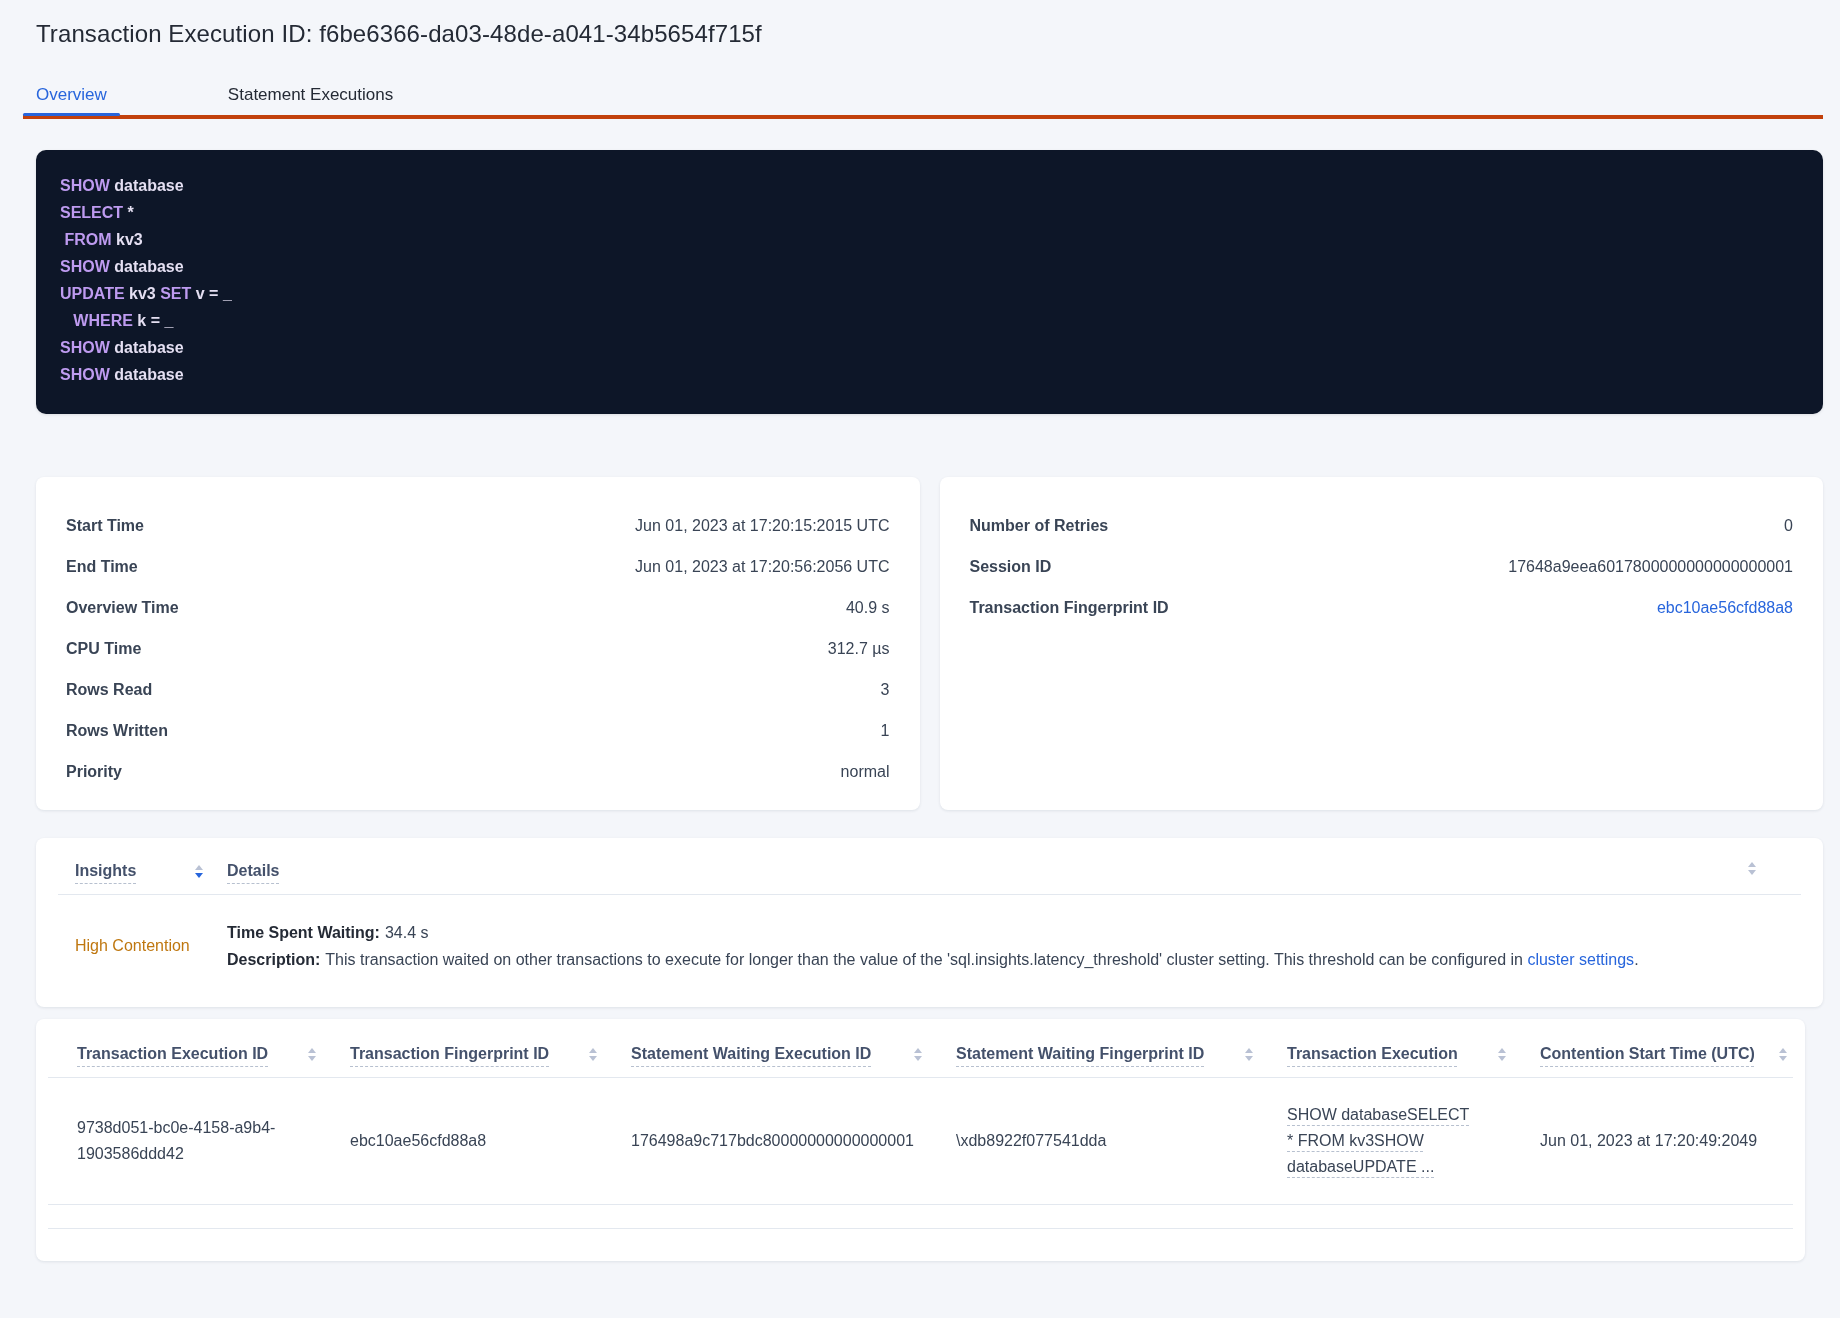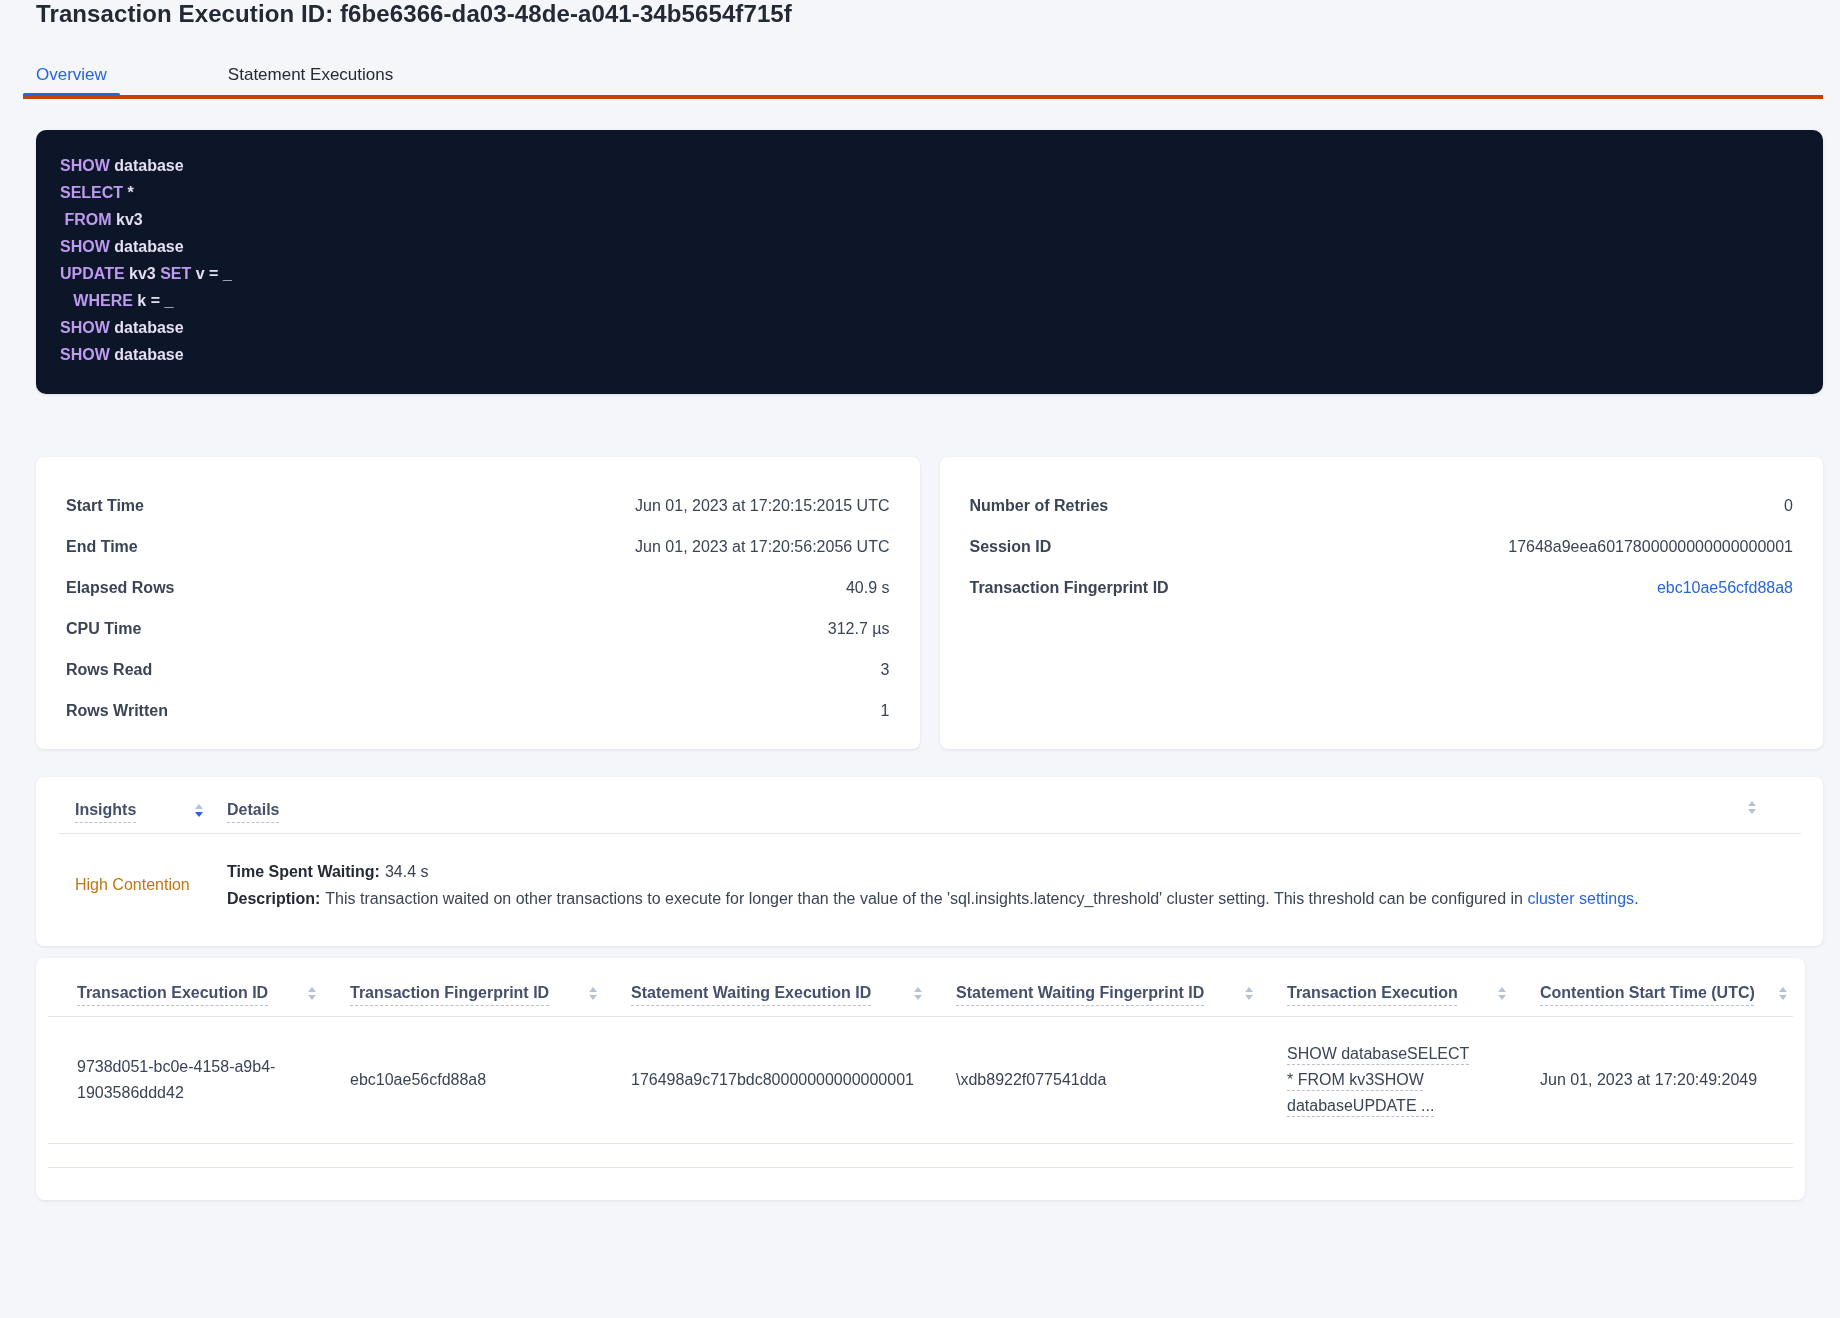--- a/index.html
+++ b/index.html
@@ -6,21 +6,21 @@
     --accent:#2765dc; --warning:#bf770f;
     --code-bg:#0d1628; --code-kw:#be9bf0; --code-text:#e4dff2;
     --divider:#e3e8ef; --dash:#b7c0cf; --head:#44516b; --body:#394455; --dark:#242a35;
   }
   *{box-sizing:border-box}
   html,body{margin:0;padding:0}
   body{width:1840px;height:1318px;overflow:hidden;background:#f4f6fa;
        font-family:"Liberation Sans",sans-serif;color:var(--body)}
   .page{width:100%;height:100%;padding:0 17px 0 36px}
 
-  h1{font-size:24px;font-weight:700;color:var(--dark);margin:0;letter-spacing:.1px}
+  h1{font-size:24px;font-weight:400;color:var(--dark);margin:0;padding-top:20px;letter-spacing:.1px}
 
   .tabbar{display:flex;align-items:stretch;height:44px;margin-top:27px;margin-left:-13px;
           border-bottom:4px solid #c2410c}
   .tab{font-size:17px;color:var(--dark);padding:0 13px;margin-right:95px;display:flex;
        align-items:center;position:relative;cursor:pointer;white-space:nowrap}
   .tab.active{color:var(--accent)}
   .tab.active::after{content:"";position:absolute;left:0;right:0;bottom:-1px;height:3px;
        background:var(--accent);border-radius:2px}
 
   .codebox{margin-top:31px;background:var(--code-bg);border-radius:10px;
@@ -99,34 +99,38 @@
     <section class="card" id="stats-left">
         <div class="stat-row">
           <span class="stat-label">Start Time</span>
           <span class="stat-value">Jun 01, 2023 at 17:20:15:2015 UTC</span>
         </div>
         <div class="stat-row">
           <span class="stat-label">End Time</span>
           <span class="stat-value">Jun 01, 2023 at 17:20:56:2056 UTC</span>
         </div>
         <div class="stat-row">
-          <span class="stat-label">Elapsed Rows</span>
+          <span class="stat-label">Overview Time</span>
           <span class="stat-value">40.9 s</span>
         </div>
         <div class="stat-row">
           <span class="stat-label">CPU Time</span>
           <span class="stat-value">312.7 µs</span>
         </div>
         <div class="stat-row">
           <span class="stat-label">Rows Read</span>
           <span class="stat-value">3</span>
         </div>
         <div class="stat-row">
           <span class="stat-label">Rows Written</span>
           <span class="stat-value">1</span>
+        </div>
+        <div class="stat-row">
+          <span class="stat-label">Priority</span>
+          <span class="stat-value">normal</span>
         </div>
       </section>
     <section class="card" id="stats-right">
         <div class="stat-row">
           <span class="stat-label">Number of Retries</span>
           <span class="stat-value">0</span>
         </div>
         <div class="stat-row">
           <span class="stat-label">Session ID</span>
           <span class="stat-value">17648a9eea6017800000000000000001</span>

